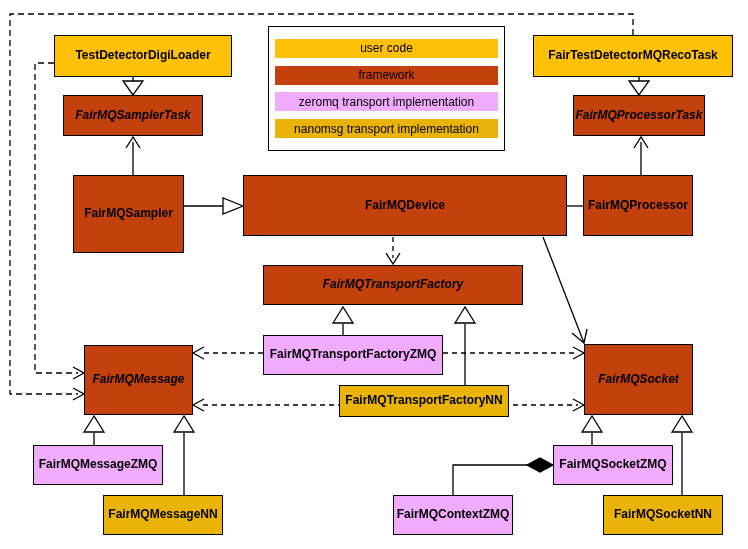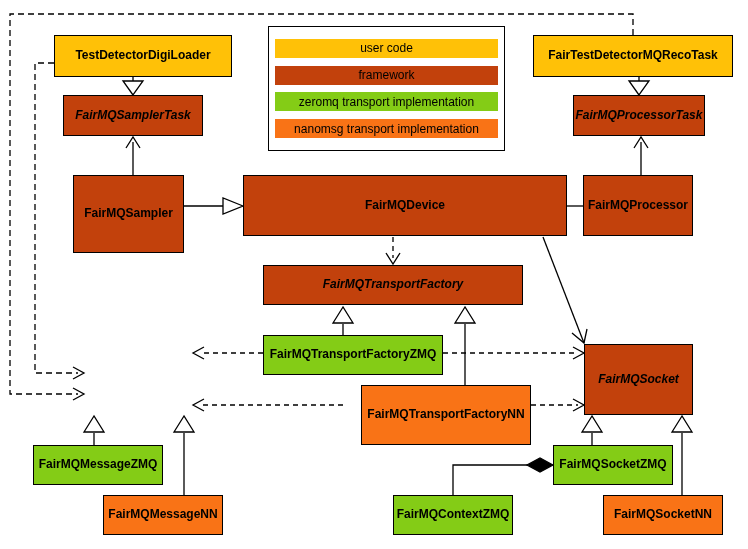--- a/index.html
+++ b/index.html
@@ -8,22 +8,22 @@
     font-family:"Liberation Sans", sans-serif;
   }
   .node{
     position:absolute;border:1.5px solid #000;box-sizing:border-box;
     display:flex;align-items:center;justify-content:center;text-align:center;
     font-size:12px;font-weight:bold;color:#000;line-height:1.1;
   }
   .node.abstract{font-style:italic;}
   .c-user{background:#FFC107;}
   .c-fw{background:#c2410c;}
-  .c-zmq{background:#84cc16;}
-  .c-nn{background:#f97316;}
+  .c-zmq{background:#f0abfc;}
+  .c-nn{background:#eab308;}
   #legend{
     position:absolute;left:268px;top:26px;width:237px;height:125px;
     border:1.5px solid #000;box-sizing:border-box;background:#fff;
     display:flex;flex-direction:column;justify-content:space-evenly;
     padding:4px 6px;
   }
   .legend-item{
     height:19px;display:flex;align-items:center;justify-content:center;
     font-size:12px;font-weight:normal;color:#000;
   }
@@ -162,22 +162,23 @@
   <div class="node c-fw" style="left:73px;top:175px;width:111px;height:78px">FairMQSampler</div>
 
   <div class="node c-fw" style="left:243px;top:175px;width:324px;height:61px">FairMQDevice</div>
 
   <div class="node c-fw" style="left:583px;top:175px;width:110px;height:61px">FairMQProcessor</div>
 
   <div class="node c-fw abstract" style="left:263px;top:265px;width:260px;height:40px">FairMQTransportFactory</div>
 
   <div class="node c-zmq" style="left:263px;top:335px;width:180px;height:40px">FairMQTransportFactoryZMQ</div>
 
-  <div class="node c-nn" style="left:361px;top:385px;width:170px;height:60px">FairMQTransportFactoryNN</div>
+  <div class="node c-nn" style="left:339px;top:385px;width:170px;height:32px">FairMQTransportFactoryNN</div>
 
+  <div class="node c-fw abstract" style="left:84px;top:345px;width:109px;height:70px">FairMQMessage</div>
 
   <div class="node c-zmq" style="left:33px;top:445px;width:130px;height:40px">FairMQMessageZMQ</div>
 
   <div class="node c-fw abstract" style="left:584px;top:344px;width:109px;height:71px">FairMQSocket</div>
 
   <div class="node c-nn" style="left:103px;top:495px;width:120px;height:40px">FairMQMessageNN</div>
 
   <div class="node c-zmq" style="left:393px;top:495px;width:120px;height:40px">FairMQContextZMQ</div>
 
   <div class="node c-zmq" style="left:553px;top:445px;width:120px;height:40px">FairMQSocketZMQ</div>

